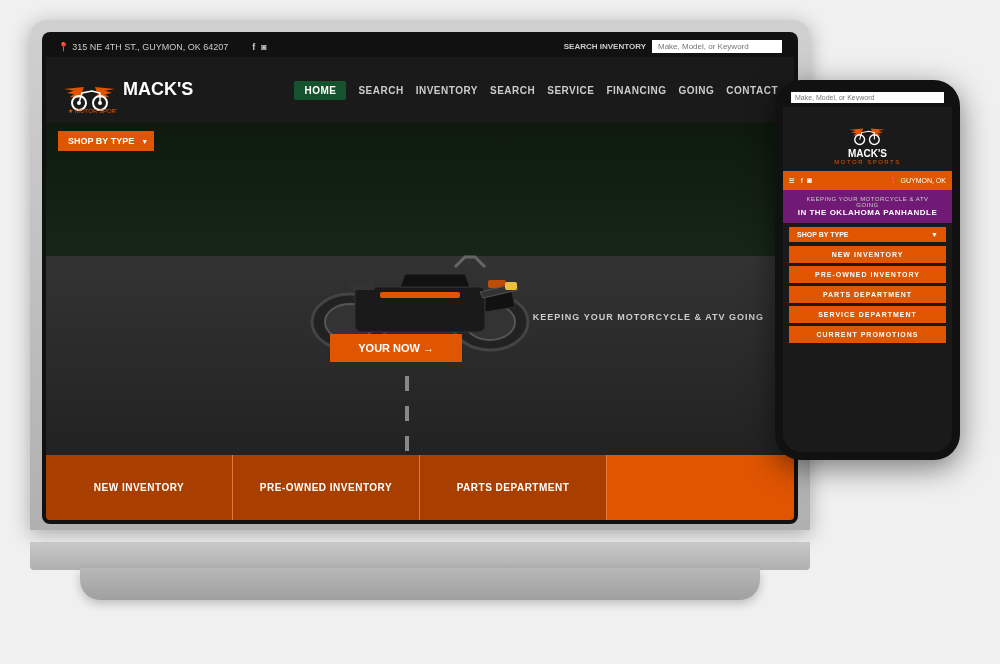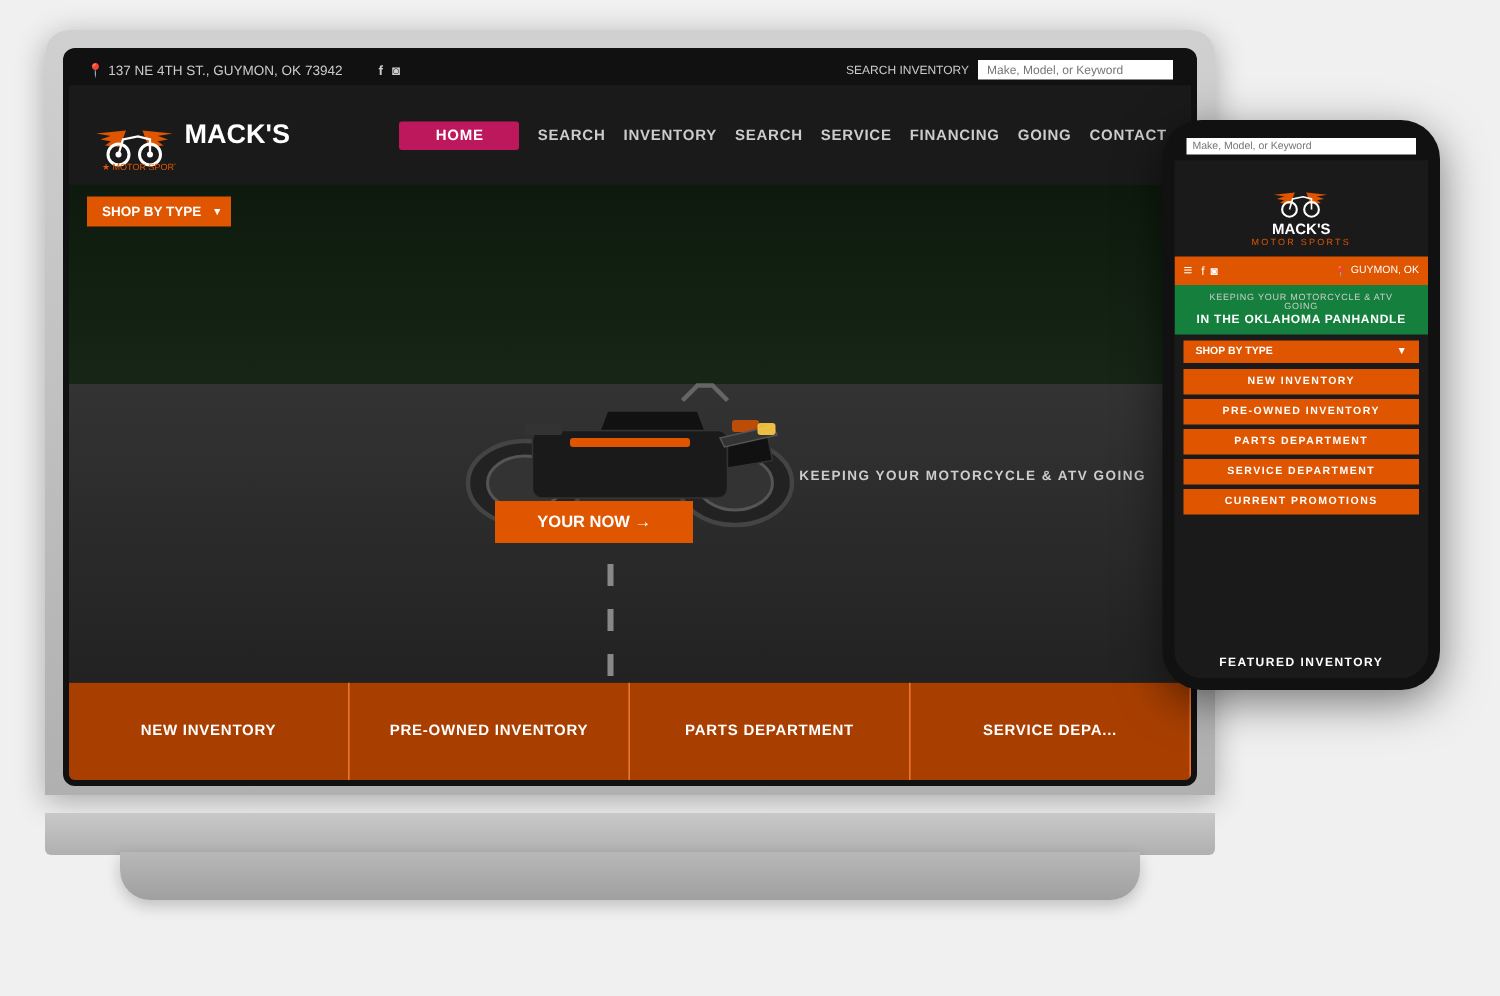--- a/index.html
+++ b/index.html
@@ -101,21 +101,21 @@
       font-size: 9px;
       color: #ccc;
       gap: 16px;
       flex-shrink: 0;
     }
 
     .site-topbar .address { display: flex; align-items: center; gap: 3px; }
     .site-topbar .phone { display: flex; align-items: center; gap: 3px; }
     .site-topbar .social { display: flex; gap: 6px; margin-left: 8px; }
     .site-topbar .search-area { margin-left: auto; display: flex; align-items: center; gap: 6px; font-size: 8px; }
-    .site-topbar .search-label { color: #ccc; font-weight: normal; font-size: 8px; }
+    .site-topbar .search-label { color: #ccc; font-weight: bold; font-size: 8px; }
     .site-topbar .search-box {
       background: white;
       border: none;
       padding: 2px 6px;
       font-size: 8px;
       width: 130px;
       color: #999;
     }
 
     .site-header {
@@ -150,23 +150,23 @@
 
     .site-nav a {
       color: #ccc;
       text-decoration: none;
       font-size: 10px;
       font-weight: bold;
       letter-spacing: 0.5px;
     }
 
     .site-nav a.active {
-      background: #be185d;
-      color: white;
-      padding: 4px 24px;
+      background: #14532d;
+      color: white;
+      padding: 4px 10px;
       border-radius: 2px;
     }
 
     .site-hero {
       flex: 1;
       position: relative;
       overflow: hidden;
       background: linear-gradient(to bottom, #1a1a1a 0%, #2a1a10 30%, #1a1a1a 100%);
     }
 
@@ -397,21 +397,21 @@
     .phone-location {
       margin-left: auto;
       color: white;
       font-size: 7px;
       display: flex;
       align-items: center;
       gap: 2px;
     }
 
     .phone-hero-text {
-      background: #15803d;
+      background: #701a75;
       padding: 6px 12px;
       flex-shrink: 0;
     }
 
     .phone-hero-text .ph-line1 {
       color: #ccc;
       font-size: 6px;
       letter-spacing: 0.5px;
       text-align: center;
     }
@@ -478,21 +478,21 @@
   <div class="laptop">
     <div class="laptop-outer">
       <div class="laptop-screen-bezel">
         <div class="laptop-screen">
 
           <div class="site-content">
 
             <div class="site-topbar">
               <span class="address">
                 <span>📍</span>
-                <span>137 NE 4TH ST., GUYMON, OK 73942</span>
+                <span>315 NE 4TH ST., GUYMON, OK 64207</span>
               </span>
               <span class="phone">
                 <span>📞</span>
                 <span>(833) 278-0637</span>
               </span>
               <span class="social">
                 <span style="color:#ccc;font-size:9px;font-weight:bold;">f</span>
                 <span style="color:#ccc;font-size:9px;">◙</span>
               </span>
               <span class="search-area">
@@ -584,23 +584,20 @@
 
             <div class="site-bottom-nav">
               <div class="bottom-nav-item">
                 <span>NEW INVENTORY</span>
               </div>
               <div class="bottom-nav-item">
                 <span>PRE-OWNED INVENTORY</span>
               </div>
               <div class="bottom-nav-item">
                 <span>PARTS DEPARTMENT</span>
-              </div>
-              <div class="bottom-nav-item">
-                <span>SERVICE DEPA...</span>
               </div>
             </div>
           </div>
         </div>
       </div>
     </div>
     <div class="laptop-base"></div>
     <div class="laptop-foot"></div>
   </div>
 
@@ -653,21 +650,18 @@
         </div>
 
         <div class="phone-menu-items">
           <div class="phone-menu-item">NEW INVENTORY</div>
           <div class="phone-menu-item">PRE-OWNED INVENTORY</div>
           <div class="phone-menu-item">PARTS DEPARTMENT</div>
           <div class="phone-menu-item">SERVICE DEPARTMENT</div>
           <div class="phone-menu-item">CURRENT PROMOTIONS</div>
         </div>
 
-        <div class="phone-featured">
-          <div class="phone-featured-title">FEATURED INVENTORY</div>
-        </div>
 
       </div>
     </div>
   </div>
 
 </div>
 
 </body></html>

